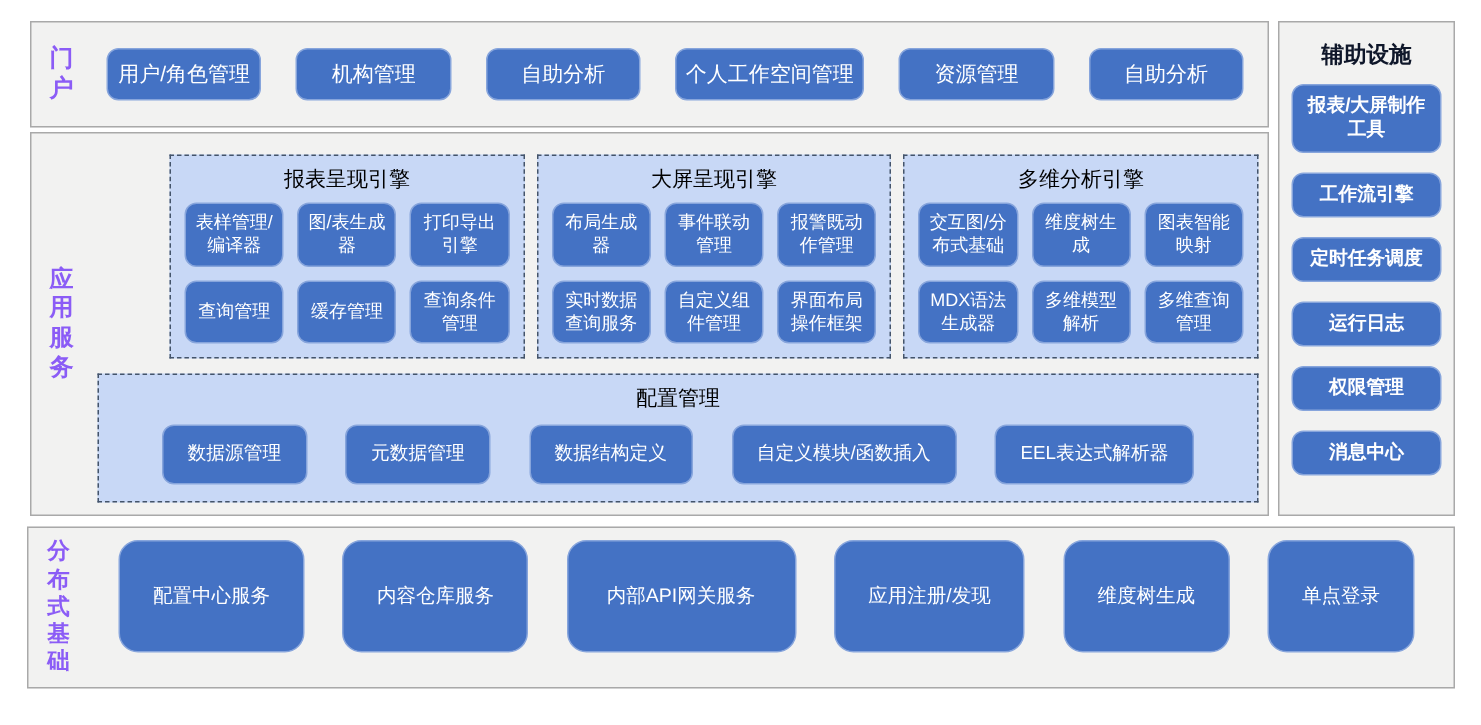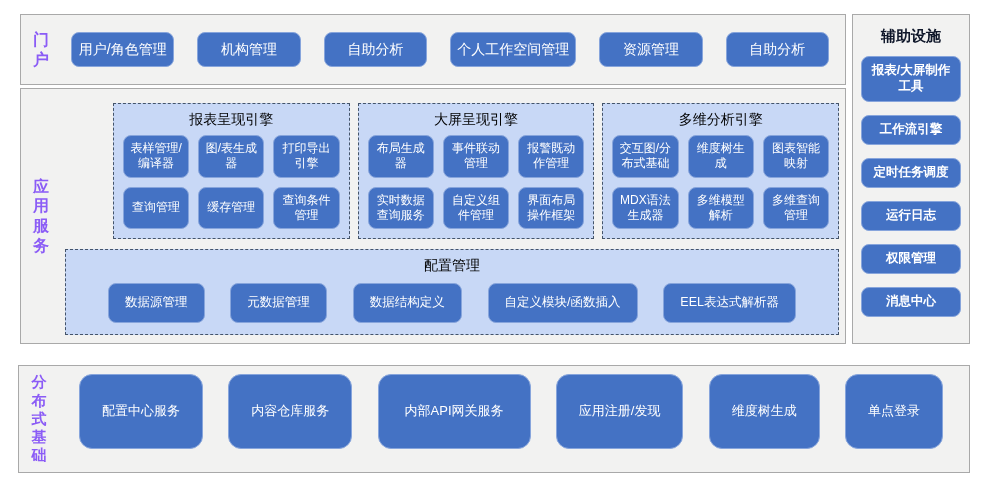--- a/index.html
+++ b/index.html
@@ -36,21 +36,21 @@
   .config-row{flex:1;display:flex;align-items:center;justify-content:space-between;padding:0 32px;}
   .config-row .btn{height:40px;white-space:nowrap;padding:0 16px;font-size:12.5px;}
 
   
   .aux{left:852px;top:14px;width:118px;height:330px;display:flex;flex-direction:column;align-items:center;padding:8px 0;}
   .aux-title{font-weight:bold;font-size:15px;color:#0f172a;padding:4px 0 10px 0;}
   .aux .btn{width:100px;min-height:30px;margin-bottom:13px;font-size:12.5px;flex:0 0 auto;font-weight:bold;}
   .aux .btn.tall{min-height:46px;}
 
   
-  .base{left:18px;top:365px;width:952px;height:108px;display:flex;}
+  .base{left:18px;top:351px;width:952px;height:108px;display:flex;}
   .base .v-label span{font-size:15px;}
   .base-buttons{flex:1;display:flex;align-items:center;justify-content:space-between;padding:0 26px 16px 20px;}
   .base-buttons .btn{height:75px;border-radius:13px;white-space:nowrap;padding:0 22px;font-size:13px;}
   .base-buttons .btn:nth-child(3){padding:0 26px;}
 </style>
 </head>
 <body>
 
 <div class="canvas">
 

